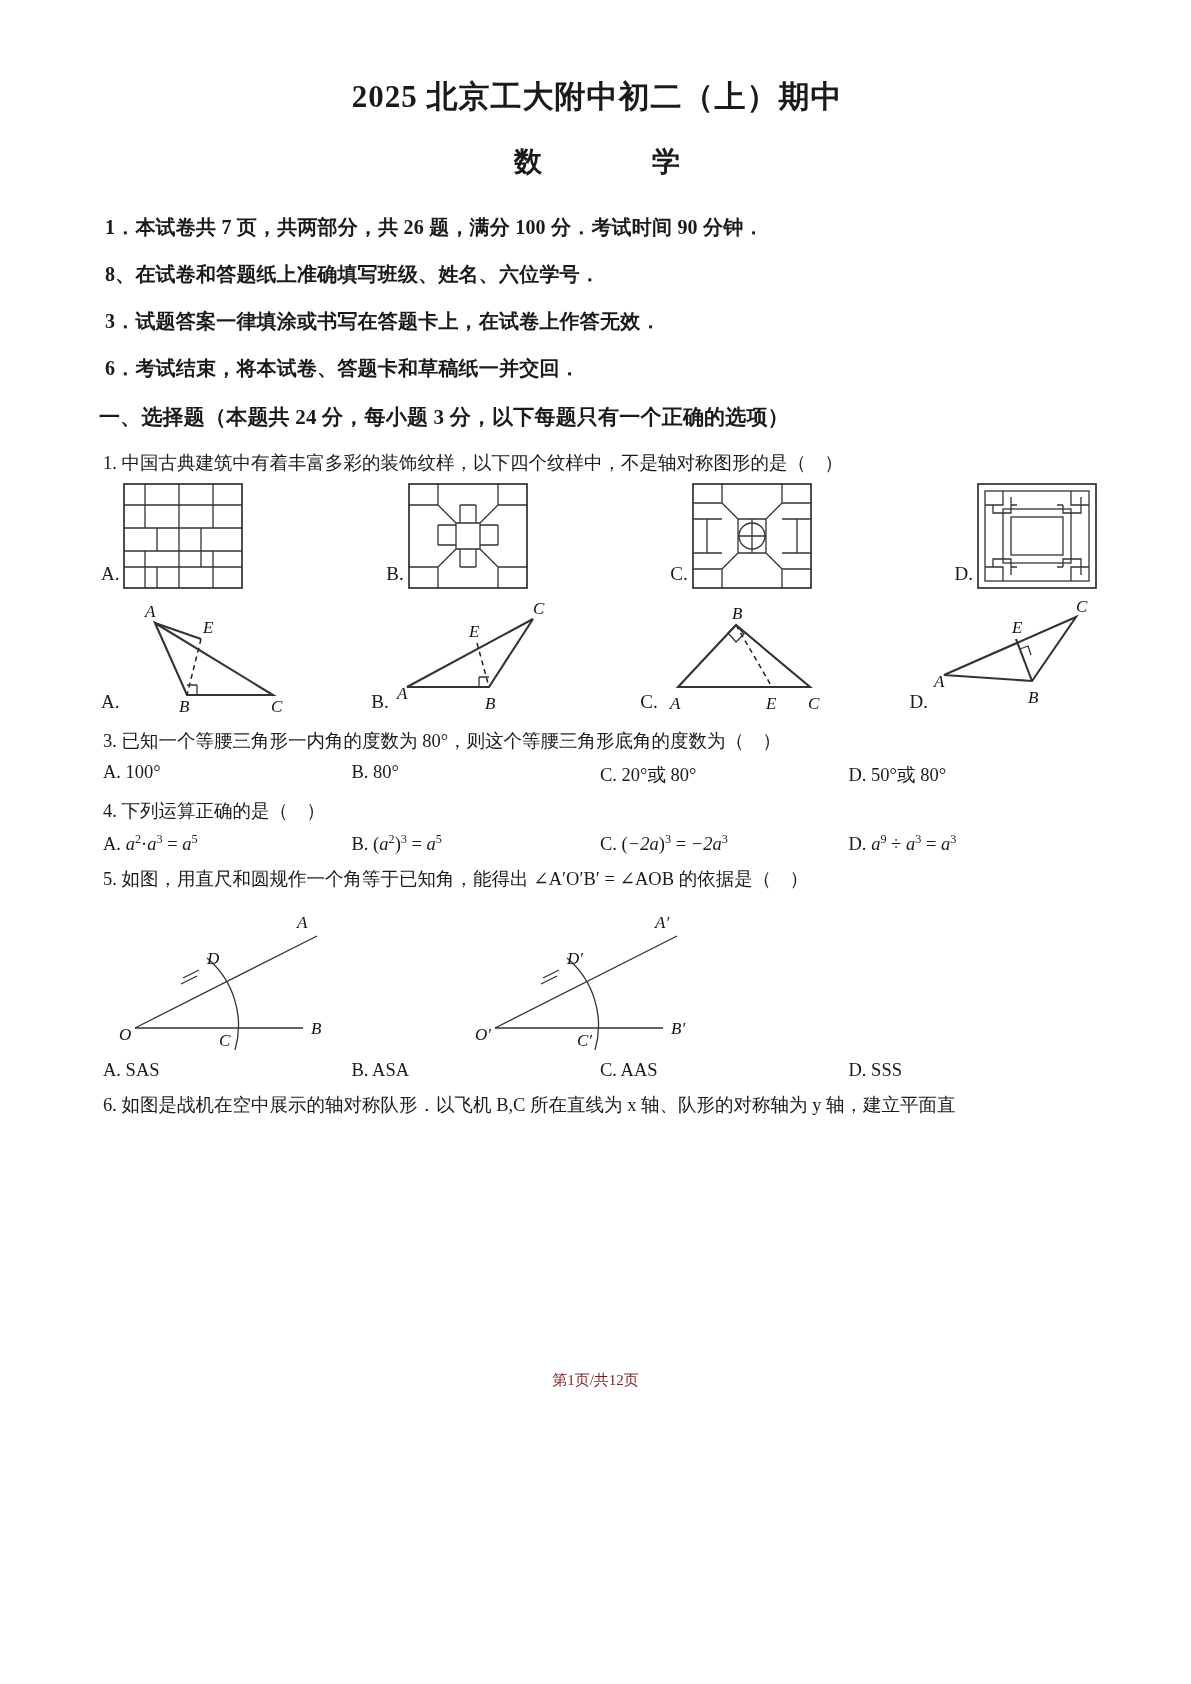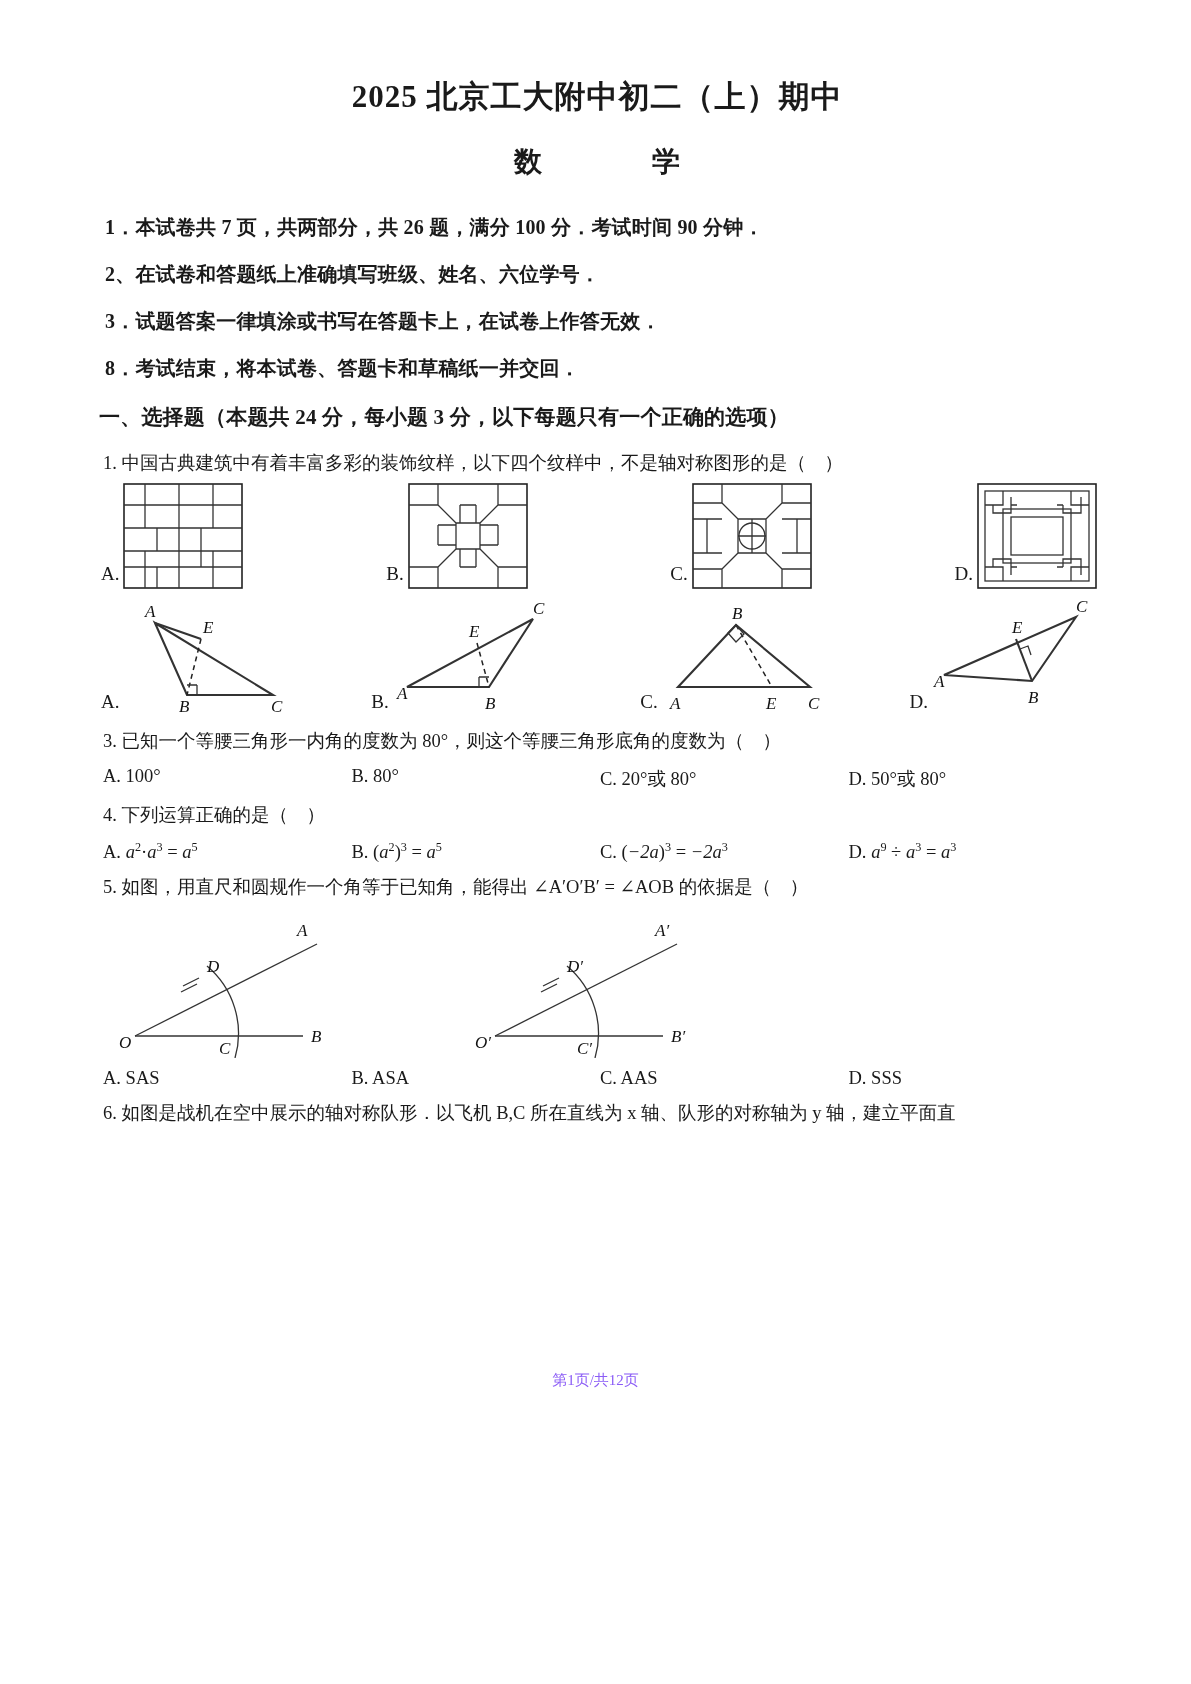--- a/index.html
+++ b/index.html
@@ -59,21 +59,21 @@
 
   
   .q{ margin-bottom:6px; }
   .q-text{
     font-size:18.5px;
     line-height:1.55;
     margin:0 0 6px 6px;
   }
   .opt-row{
     display:flex;
-    margin:10px 0 10px 6px;
+    margin:2px 0 10px 6px;
     font-size:18.5px;
   }
   .opt-row .opt{ flex:1 1 0; }
   .opt-row.wide .opt{ white-space:nowrap; }
   em.v{ font-family:"Liberation Serif",serif; font-style:italic; }
   .sup{ font-size:.66em; vertical-align:super; }
   .paren{ font-style:normal; }
 
   
   .fig-row{
@@ -97,37 +97,37 @@
   .thin{ fill:none; stroke:#333; stroke-width:1.3; }
   .dash{ fill:none; stroke:#222; stroke-width:1.5; stroke-dasharray:5 4; }
   .glab{ font-family:"Liberation Serif",serif; font-style:italic; font-size:17px; fill:#111; }
 
   
   .footer{
     position:absolute;
     left:0; right:0; bottom:46px;
     text-align:center;
     font-size:15px;
-    color:#8b5cf6;
+    color:#7f1d1d;
   }
 </style>
 </head>
 <body>
 
 <div class="page">
   <div class="content">
 
     <div class="doc-title">2025 北京工大附中初二（上）期中</div>
     <div class="doc-subtitle">数　　学</div>
 
     <div class="instructions">
       <p class="instr-line">1．本试卷共 7 页，共两部分，共 26 题，满分 100 分．考试时间 90 分钟．</p>
-      <p class="instr-line">2、在试卷和答题纸上准确填写班级、姓名、六位学号．</p>
+      <p class="instr-line">8、在试卷和答题纸上准确填写班级、姓名、六位学号．</p>
       <p class="instr-line">3．试题答案一律填涂或书写在答题卡上，在试卷上作答无效．</p>
-      <p class="instr-line">8．考试结束，将本试卷、答题卡和草稿纸一并交回．</p>
+      <p class="instr-line">6．考试结束，将本试卷、答题卡和草稿纸一并交回．</p>
     </div>
 
     <div class="section-head">一、选择题（本题共 24 分，每小题 3 分，以下每题只有一个正确的选项）</div>
 
     <div class="q">
       <p class="q-text">1. 中国古典建筑中有着丰富多彩的装饰纹样，以下四个纹样中，不是轴对称图形的是（　）</p>
       <div class="fig-row">
 
         <div class="fig-cell">
           <span class="fig-label">A.</span>

